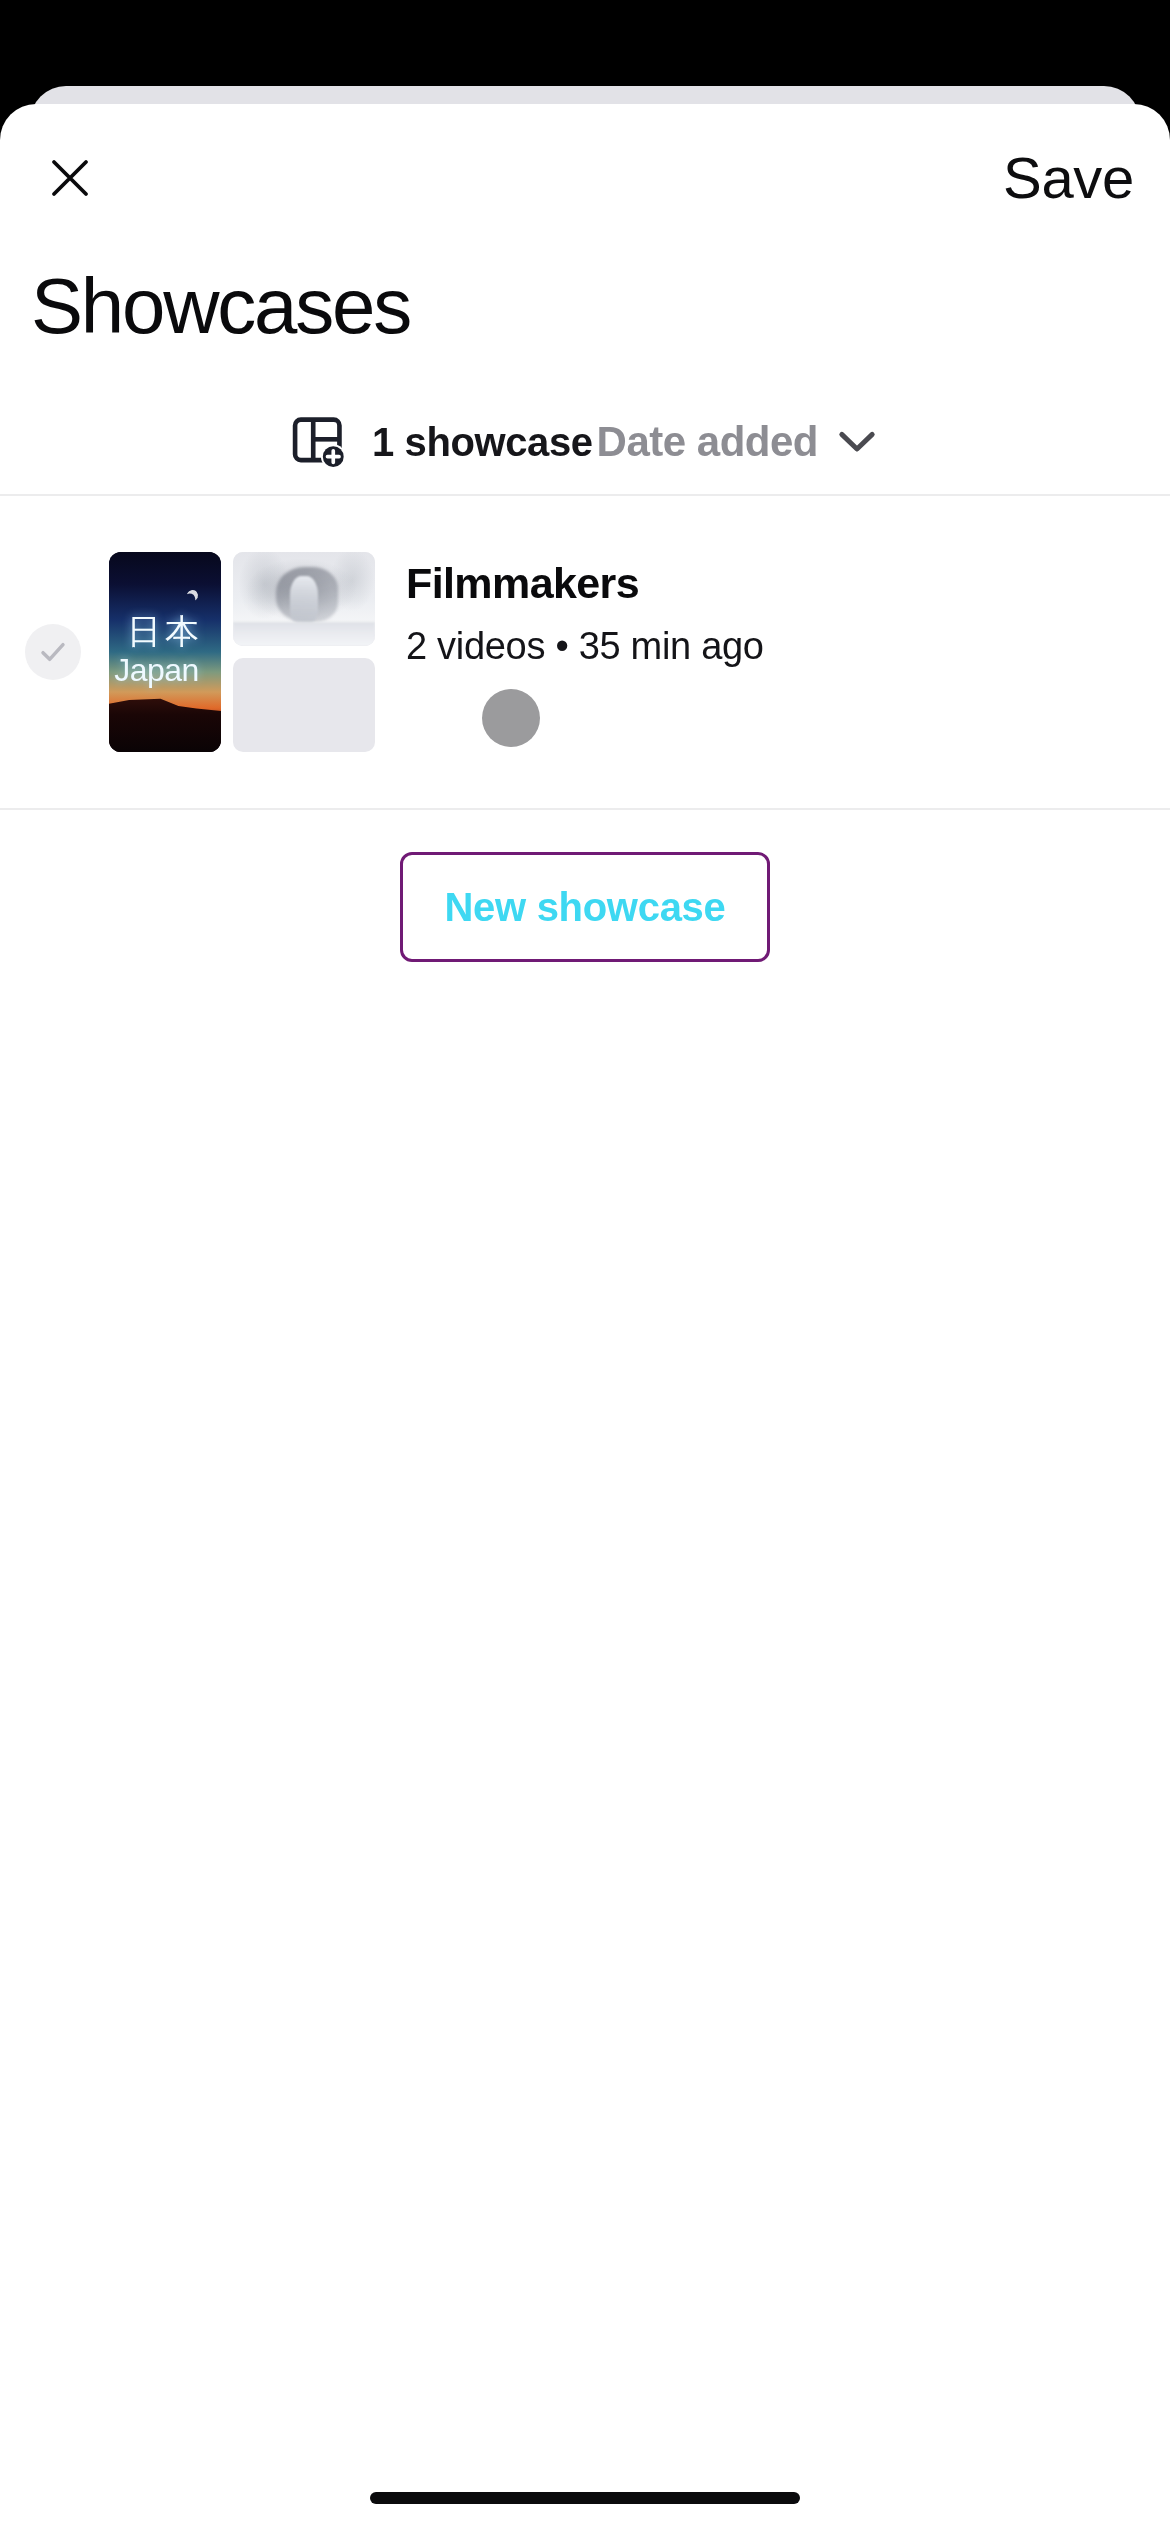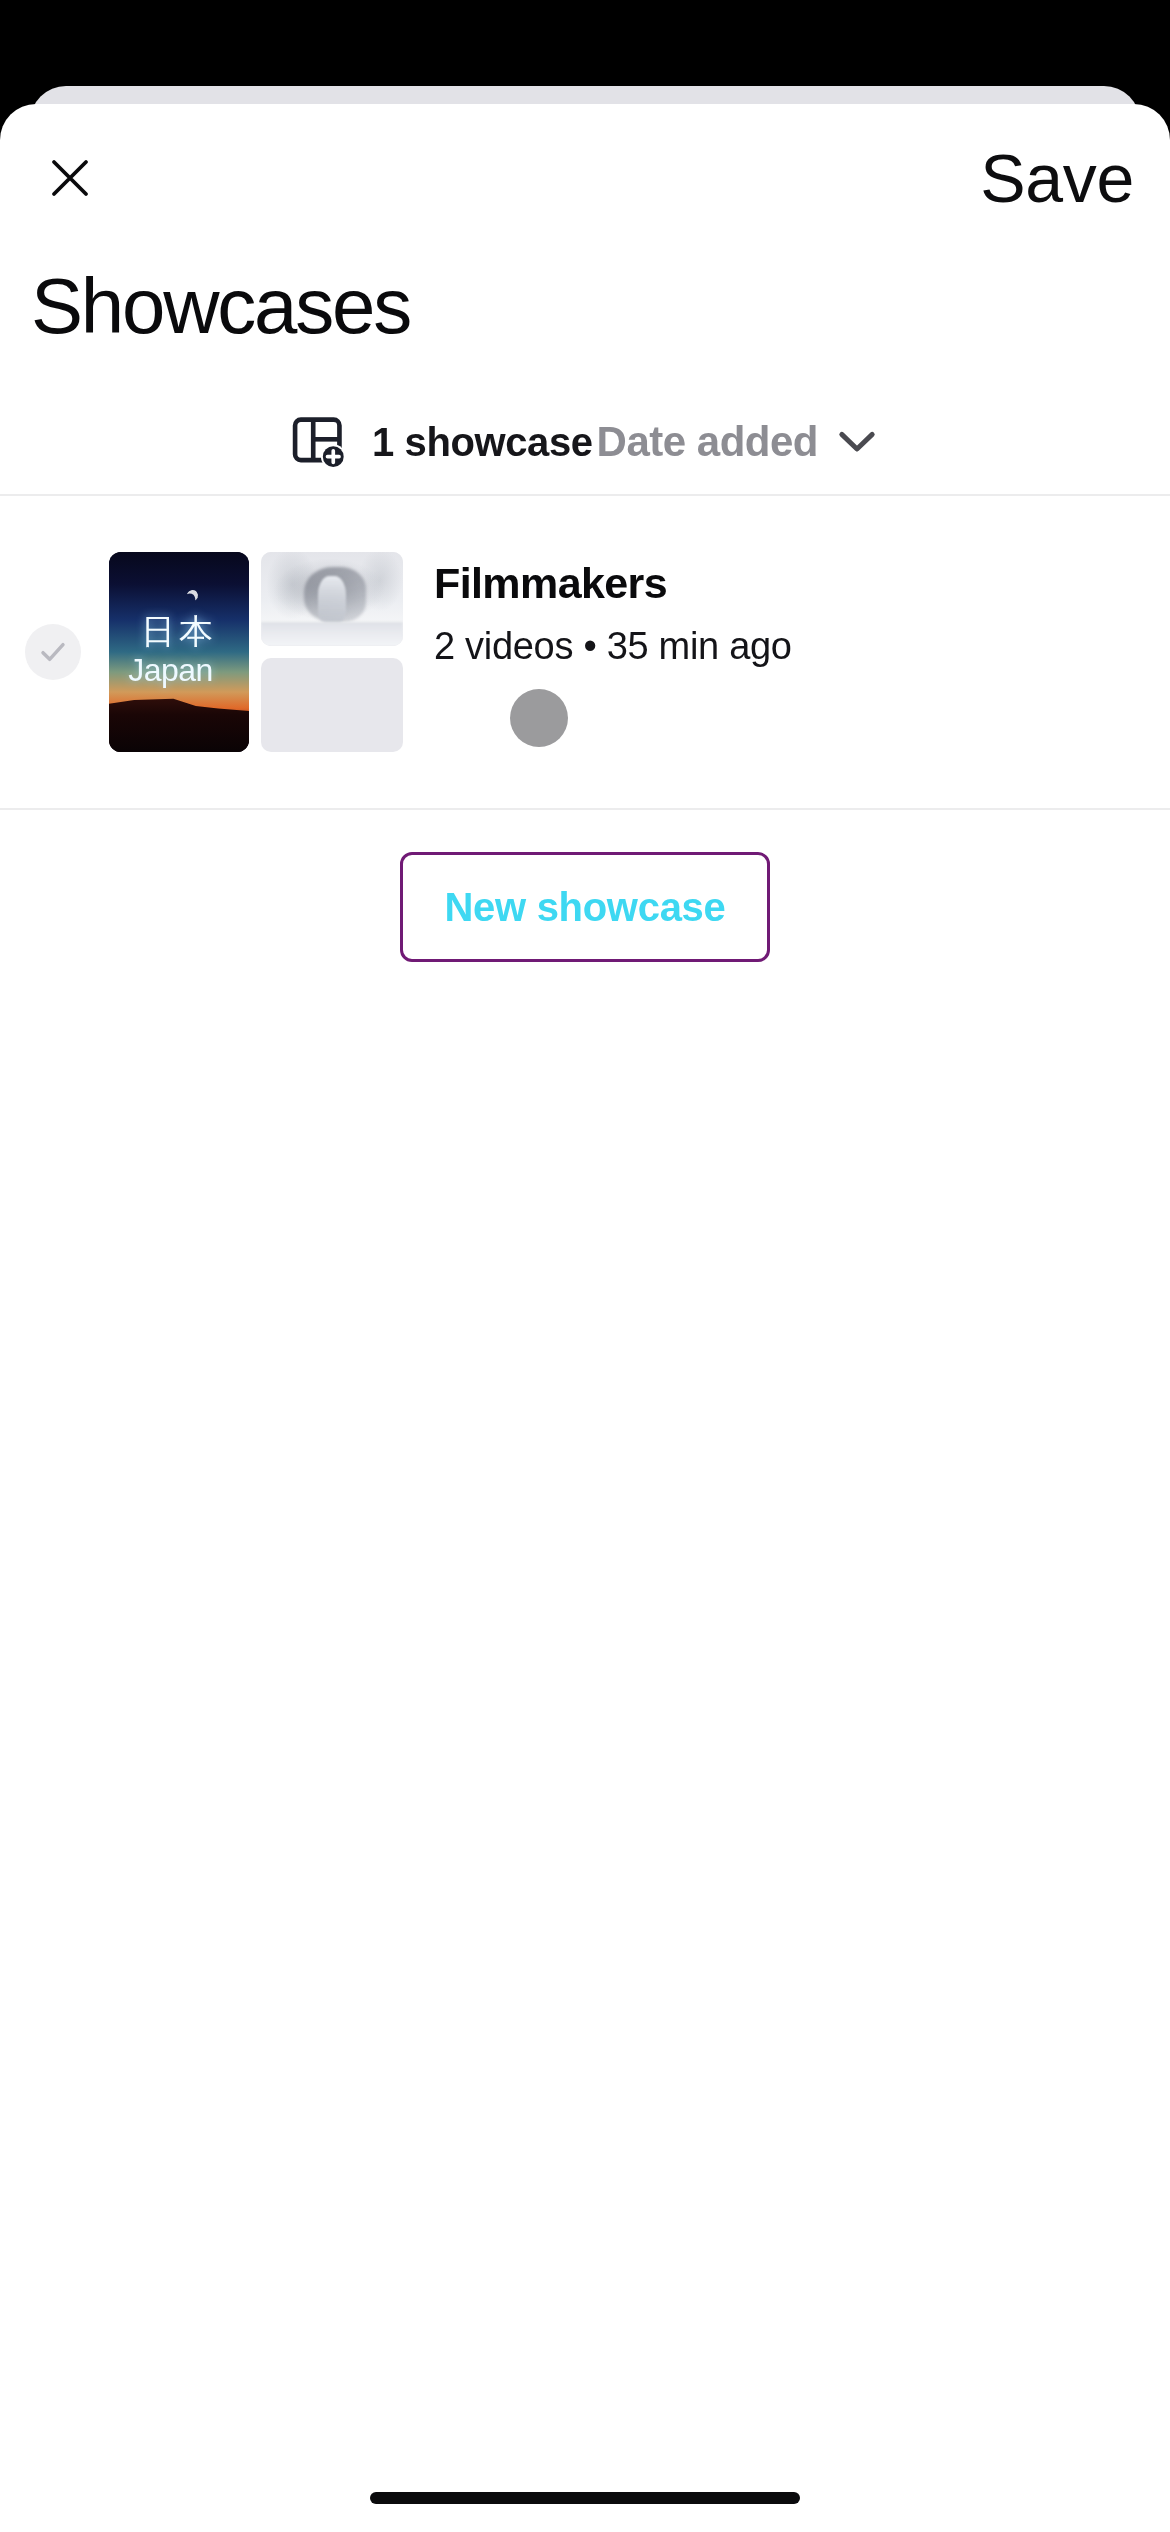--- a/index.html
+++ b/index.html
@@ -68,21 +68,21 @@
     position:absolute; left:24px; top:28px;
     width:92px; height:92px;
     display:flex; align-items:center; justify-content:center;
     cursor:pointer;
   }
   .close-btn svg { width:48px; height:48px; display:block; }
   .save-btn {
     position:absolute; right:30px; top:28px; height:92px;
     display:flex; align-items:center;
     padding:0 6px;
-    font-size:68px; color:#0d0d0f; line-height:1;
+    font-size:58px; color:#0d0d0f; line-height:1;
     letter-spacing:-0.3px; cursor:pointer; background:none; border:none;
     font-family:inherit;
   }
 
   
   .page-title {
     margin:30px 0 0 31px;
     font-size:78px; font-weight:400; letter-spacing:-2.2px;
     color:#0a0a0c; line-height:92px;
   }
@@ -114,21 +114,21 @@
   }
   .check {
     width:56px; height:56px; border-radius:50%;
     background:#f0f0f2; flex:none; margin-left:25px;
     display:flex; align-items:center; justify-content:center;
   }
   .check svg { width:32px; height:32px; display:block; }
 
   .thumbs { display:flex; gap:12px; margin-left:28px; flex:none; }
   .thumb-main {
-    width:140px; height:200px; border-radius:12px; overflow:hidden;
+    width:112px; height:200px; border-radius:12px; overflow:hidden;
     position:relative; background:#0a0a1e;
   }
   .thumb-main .sky {
     position:absolute; inset:0;
     background:linear-gradient(180deg,
       #07081c 0%, #0b0f33 16%, #16306a 34%, #2f6a84 50%,
       #7d9a7e 60%, #d19a5a 70%, #e06a2a 78%, #8f2a16 85%,
       #2a0c08 92%, #120408 100%);
   }
   .thumb-main .ridge {

